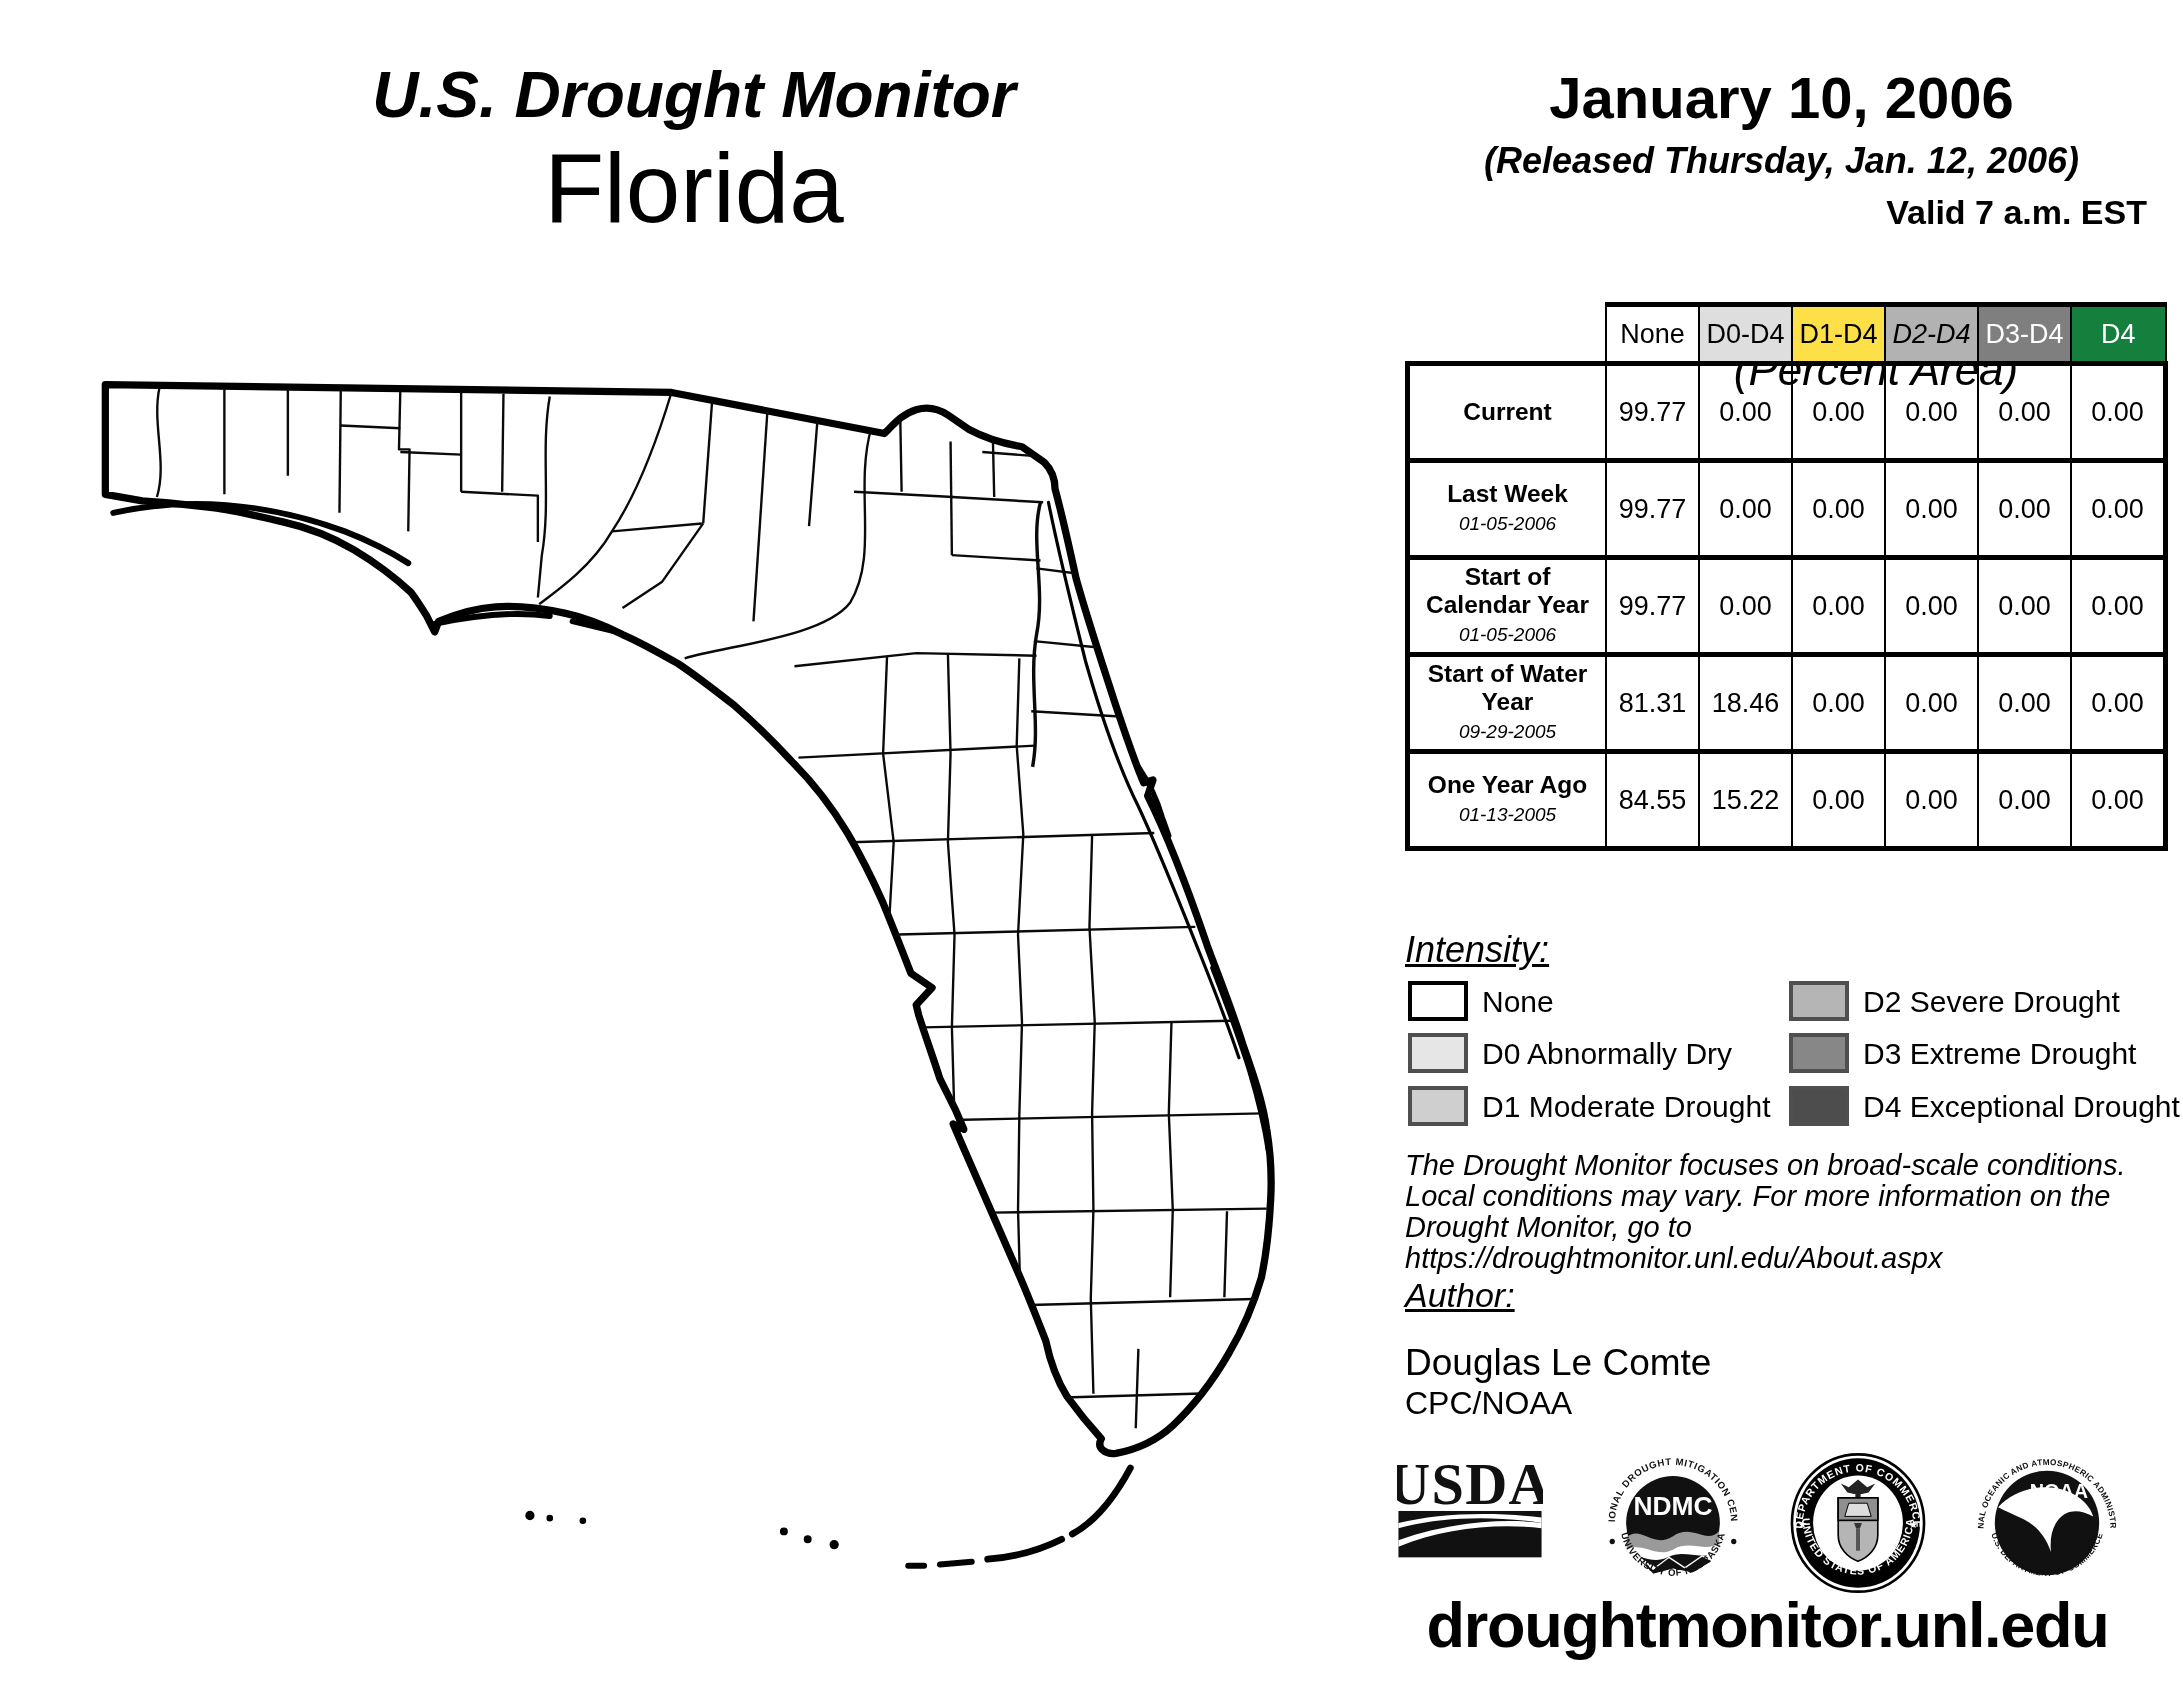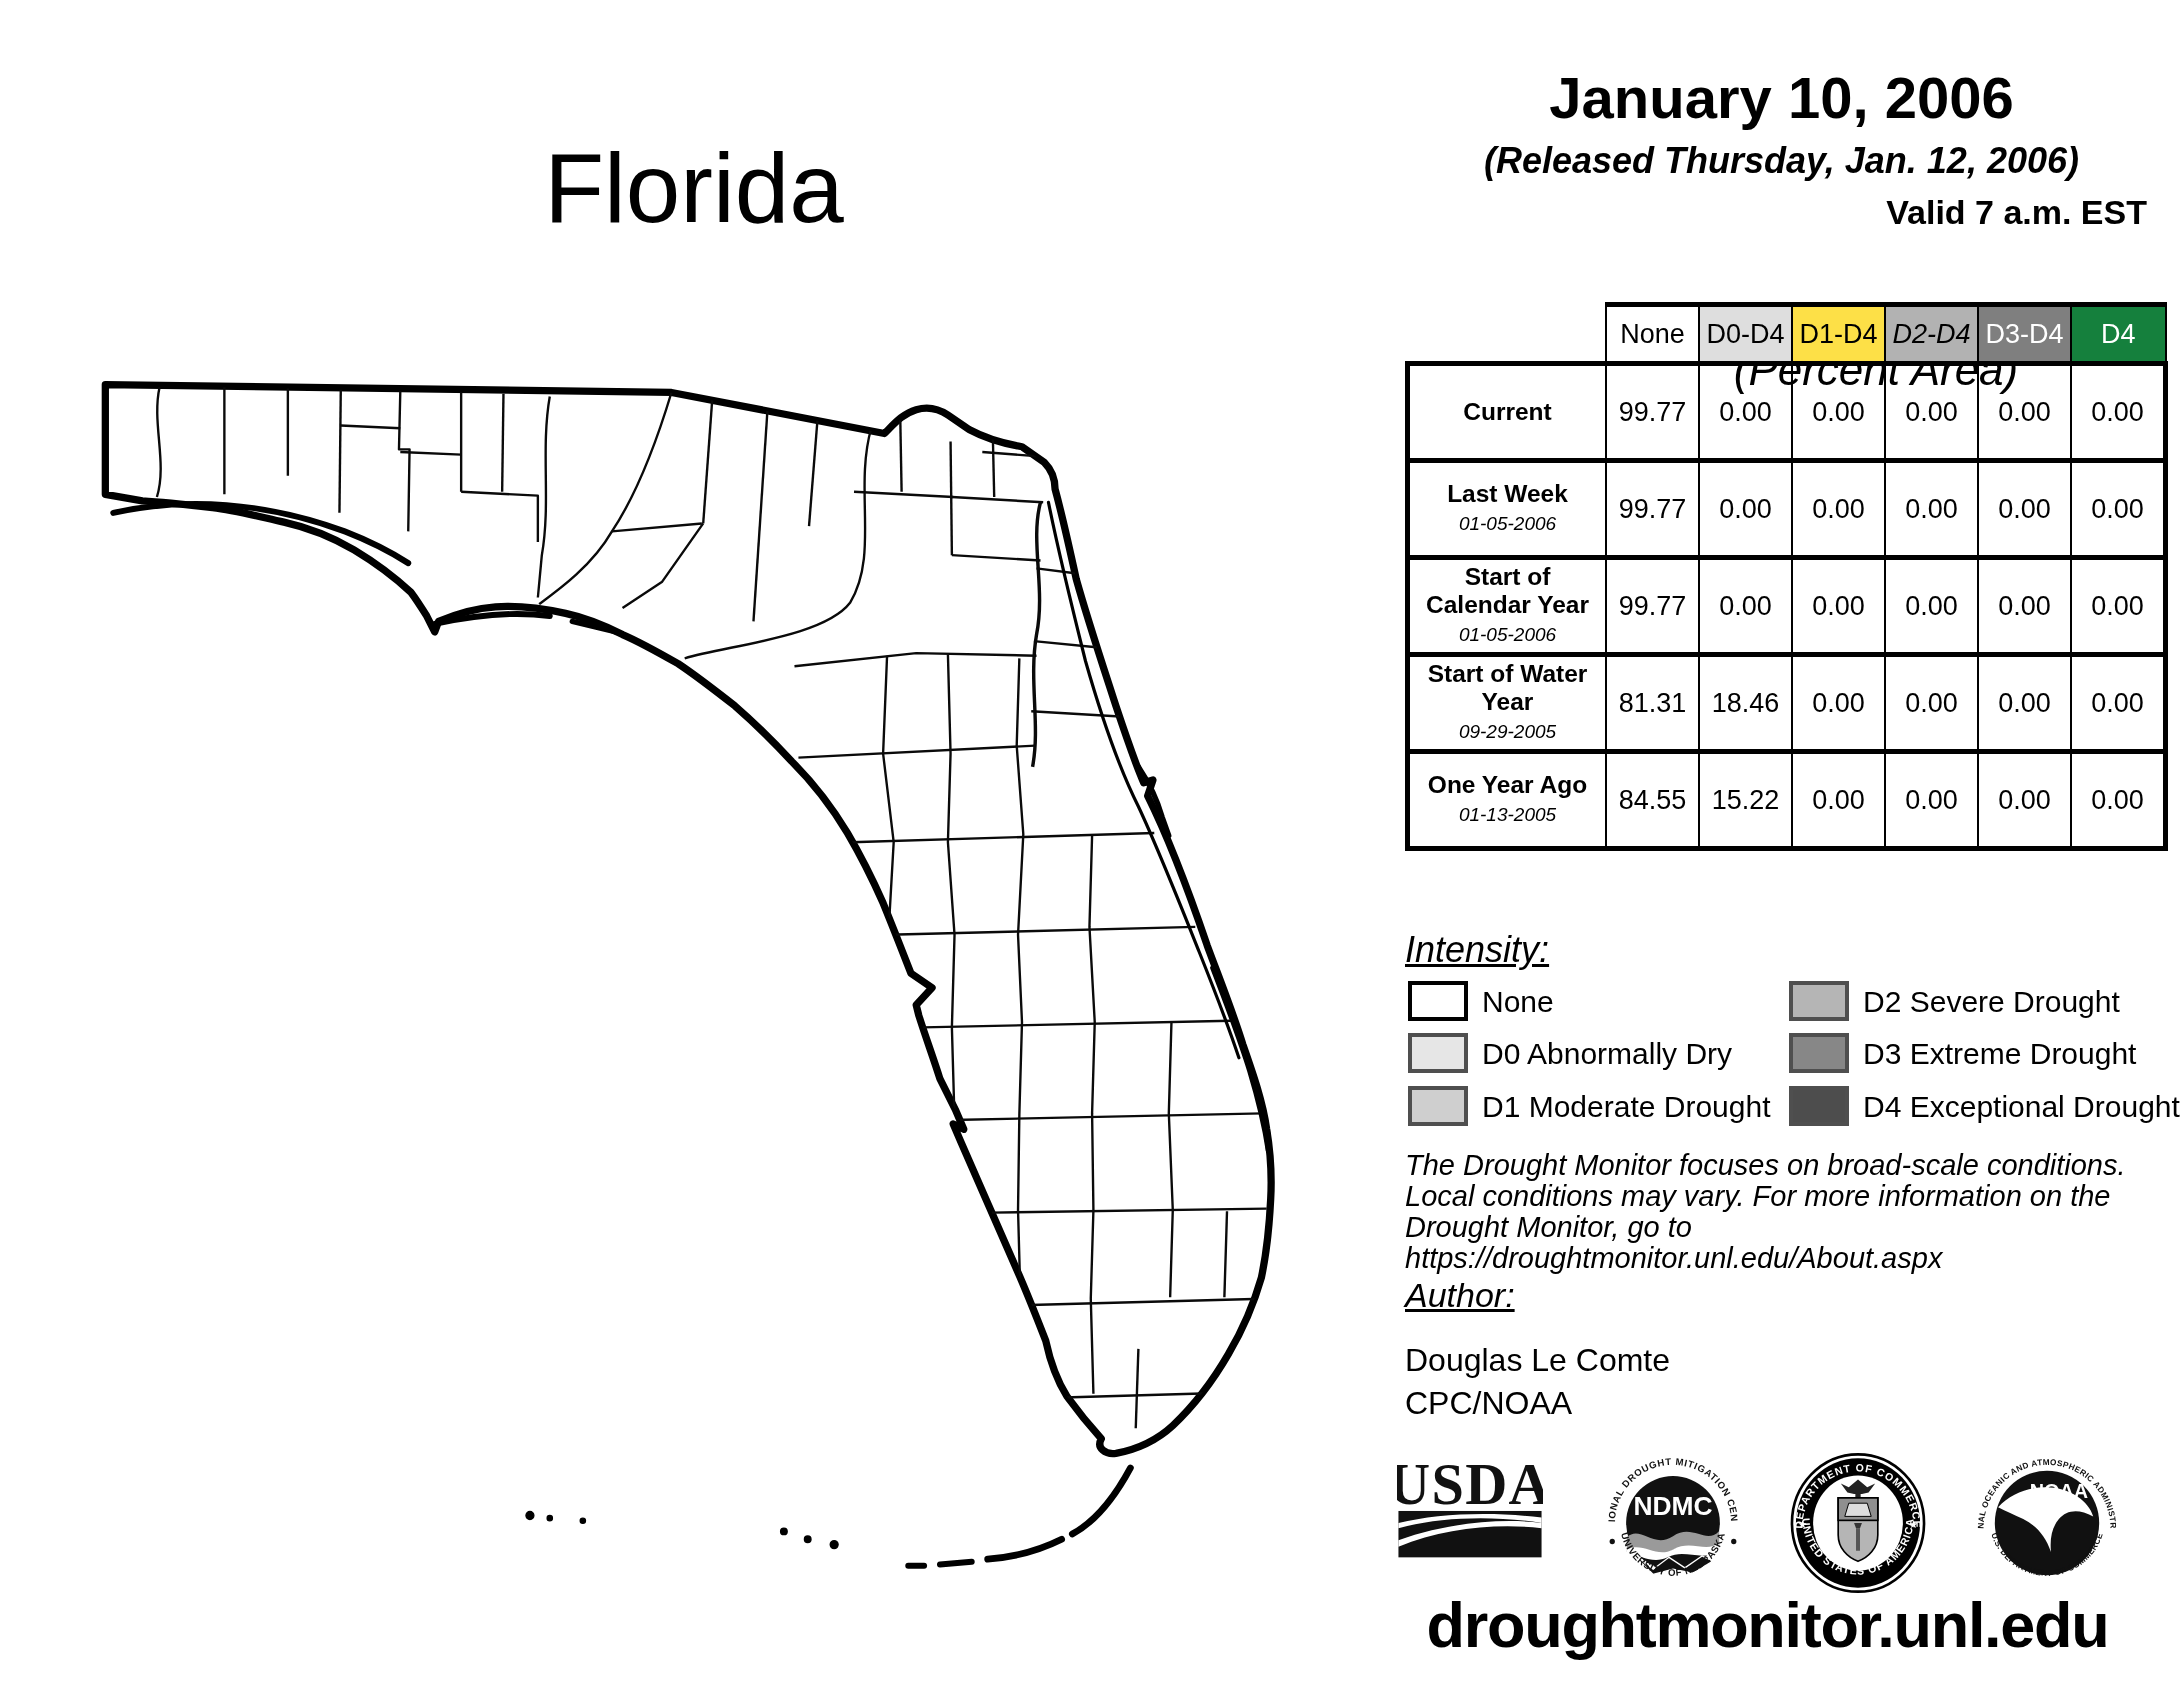--- a/index.html
+++ b/index.html
@@ -30,35 +30,36 @@
   .light-text{color:#fff;}
 
   
   #intensity-heading{left:1405px;top:929px;font-size:36px;font-style:italic;text-decoration:underline;}
   .legend-item{position:absolute;height:40px;}
   .legend-swatch{position:absolute;left:0;top:0;width:52px;height:32px;border:4.6px solid #4f4f4f;}
   .legend-label{position:absolute;left:74px;top:0;height:41px;line-height:41px;font-size:30px;white-space:nowrap;}
 
   #disclaimer{left:1405px;top:1150px;width:781px;font-size:29px;font-style:italic;line-height:31px;}
   #author-heading{left:1405px;top:1276px;font-size:34px;font-style:italic;text-decoration:underline;}
-  #author-name{left:1405px;top:1342px;font-size:32px;}
+  #author-name{left:1405px;top:1342px;font-size:37px;}
   #author-org{left:1405px;top:1385px;font-size:32px;}
 
   #footer-url{left:1387px;top:1589px;width:761px;font-size:63px;font-weight:bold;letter-spacing:-1.3px;}
 
   
   .logo{position:absolute;}
   #usda-text{font-family:"Liberation Serif",serif;font-weight:bold;font-size:88px;letter-spacing:2px;}
   svg text{font-family:"Liberation Sans",sans-serif;}
 </style>
 </head>
 <body>
 
 <div id="page">
 
+  <div class="abs ctr" id="main-title">U.S. Drought Monitor</div>
   <div class="abs ctr" id="region-title">Florida</div>
   <div class="abs ctr" id="date-title">January 10, 2006</div>
   <div class="abs ctr" id="released">(Released Thursday, Jan. 12, 2006)</div>
   <div class="abs ctr" id="valid">Valid 7 a.m. EST</div>
 
   <svg class="abs" id="florida-map" style="left:93px;top:370px;" width="1231" height="1250" viewBox="0 0 930 945">
     <defs>
       <clipPath id="fl-clip">
         <path d="M 9,11 L 437,17 L 598,48 C 606,40 612,33 622,30 C 632,27 640,30 646,34 L 662,45 C 675,52 690,56 702,58 L 719,70 C 725,76 727,82 727,90 C 733,112 738,135 743,158 C 752,190 763,223 773,254 C 780,275 787,296 794,312 L 801,310 L 797,322 C 812,352 828,394 842,435 C 852,462 862,487 869,510 C 877,533 884,553 887,574 C 890,592 891,609 890,627 C 889,647 887,667 883,686 C 877,707 868,727 858,744 C 847,763 833,782 816,798 C 803,810 789,816 773,819 C 765,820 758,815 762,808 C 752,797 744,787 736,776 C 728,763 723,748 720,734 C 713,716 706,698 698,680 C 691,664 684,648 677,632 C 670,616 663,600 656,584 L 650,570 L 658,574 L 652,560 C 646,548 643,542 640,536 C 635,520 629,504 624,488 L 622,480 L 634,467 L 618,456 C 611,438 604,420 597,403 C 589,385 580,367 570,350 C 558,330 544,312 528,296 C 515,282 500,267 485,254 C 471,243 457,232 442,222 C 428,214 414,206 400,200 C 386,193 371,187 357,184 C 339,180 321,178 304,179 C 290,180 275,184 261,190 L 258,198 L 252,186 C 247,178 243,172 240,168 C 227,156 212,145 197,136 C 180,126 162,119 144,115 C 126,111 108,106 90,104 C 72,102 54,100 37,99 L 9,94 Z"></path>
       </clipPath>

